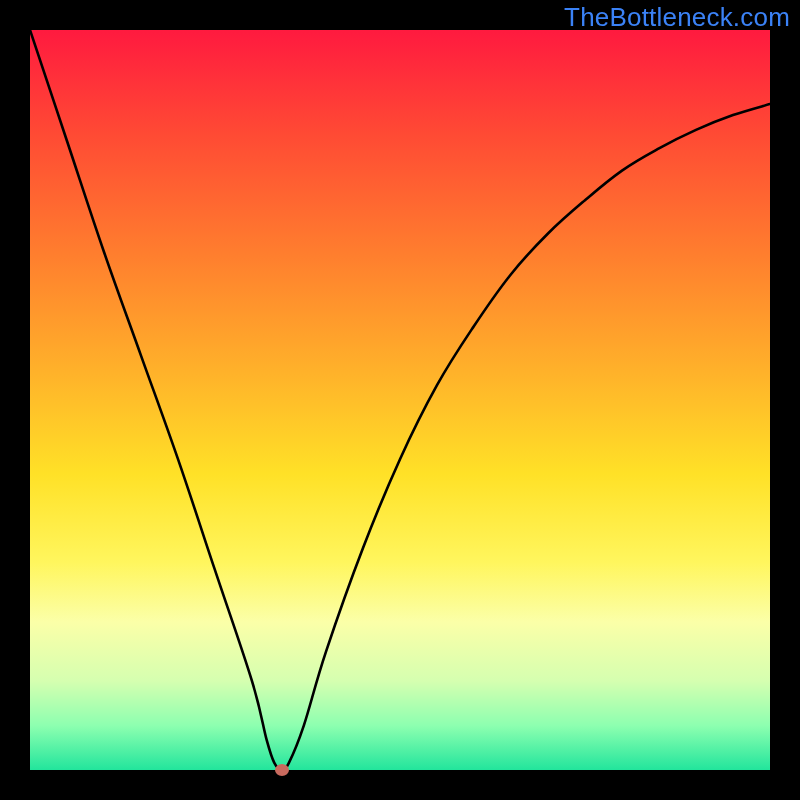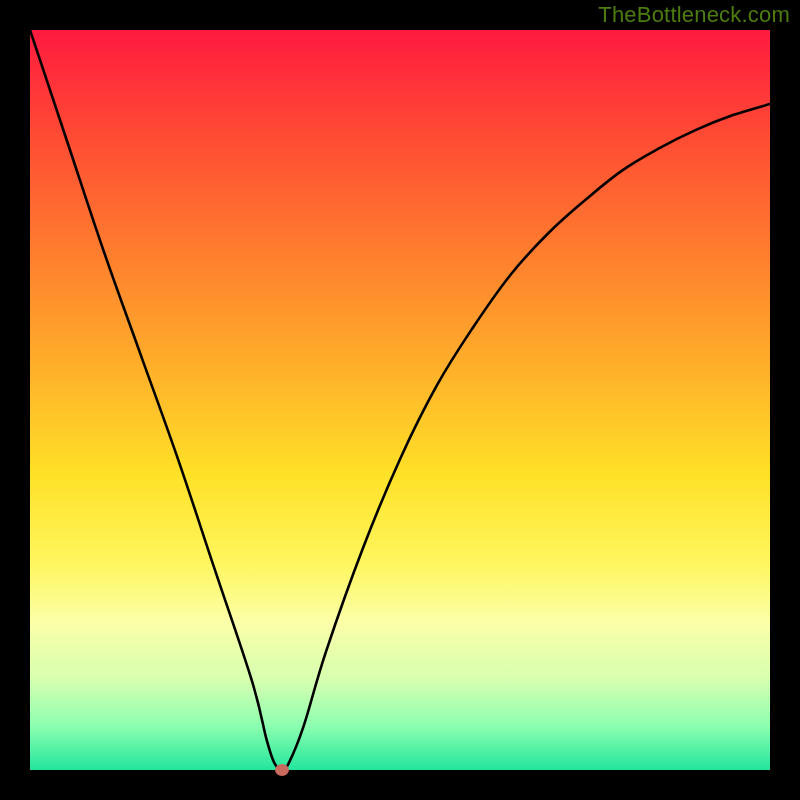--- a/index.html
+++ b/index.html
@@ -14,22 +14,22 @@
   .frame {
     position: relative;
     width: 800px;
     height: 800px;
     background: #000;
   }
   .watermark {
     position: absolute;
     top: 2px;
     right: 10px;
-    color: #4d7c0f;
-    font-size: 22px;
+    color: #3b82f6;
+    font-size: 26px;
     font-weight: 500;
     letter-spacing: 0.2px;
     user-select: none;
   }
   .plot-area {
     position: absolute;
     left: 30px;
     top: 30px;
     width: 740px;
     height: 740px;

